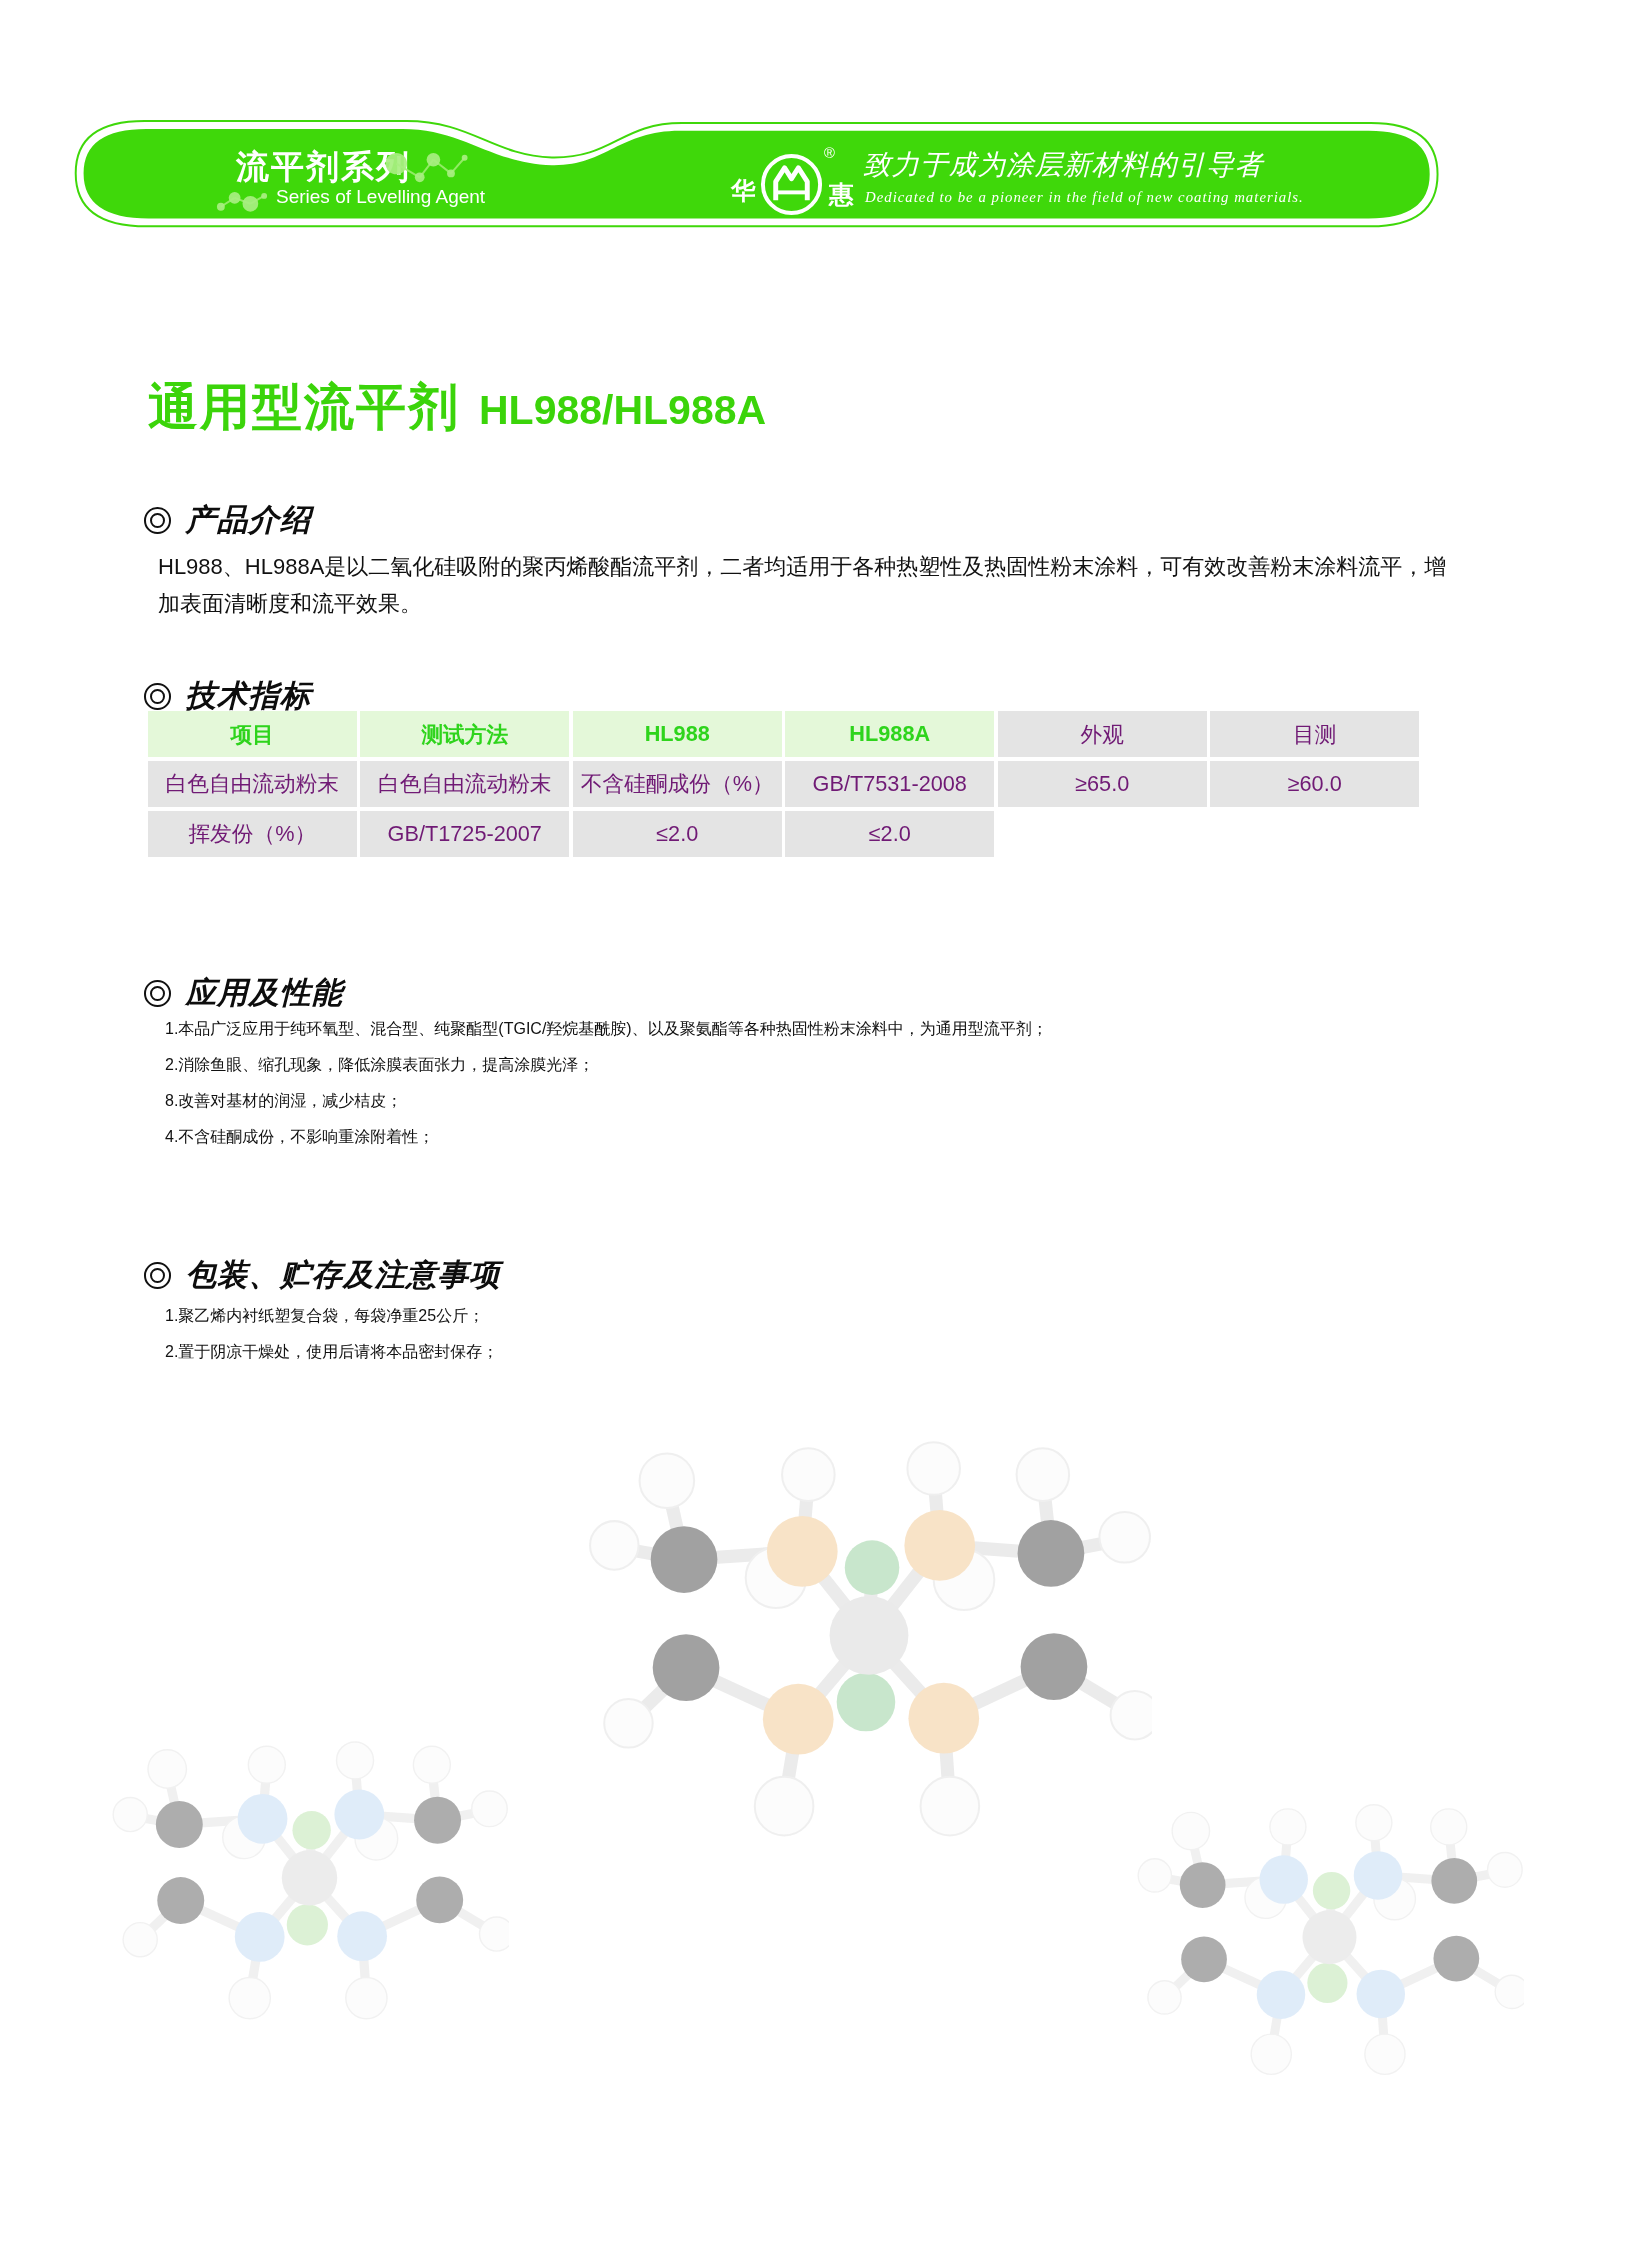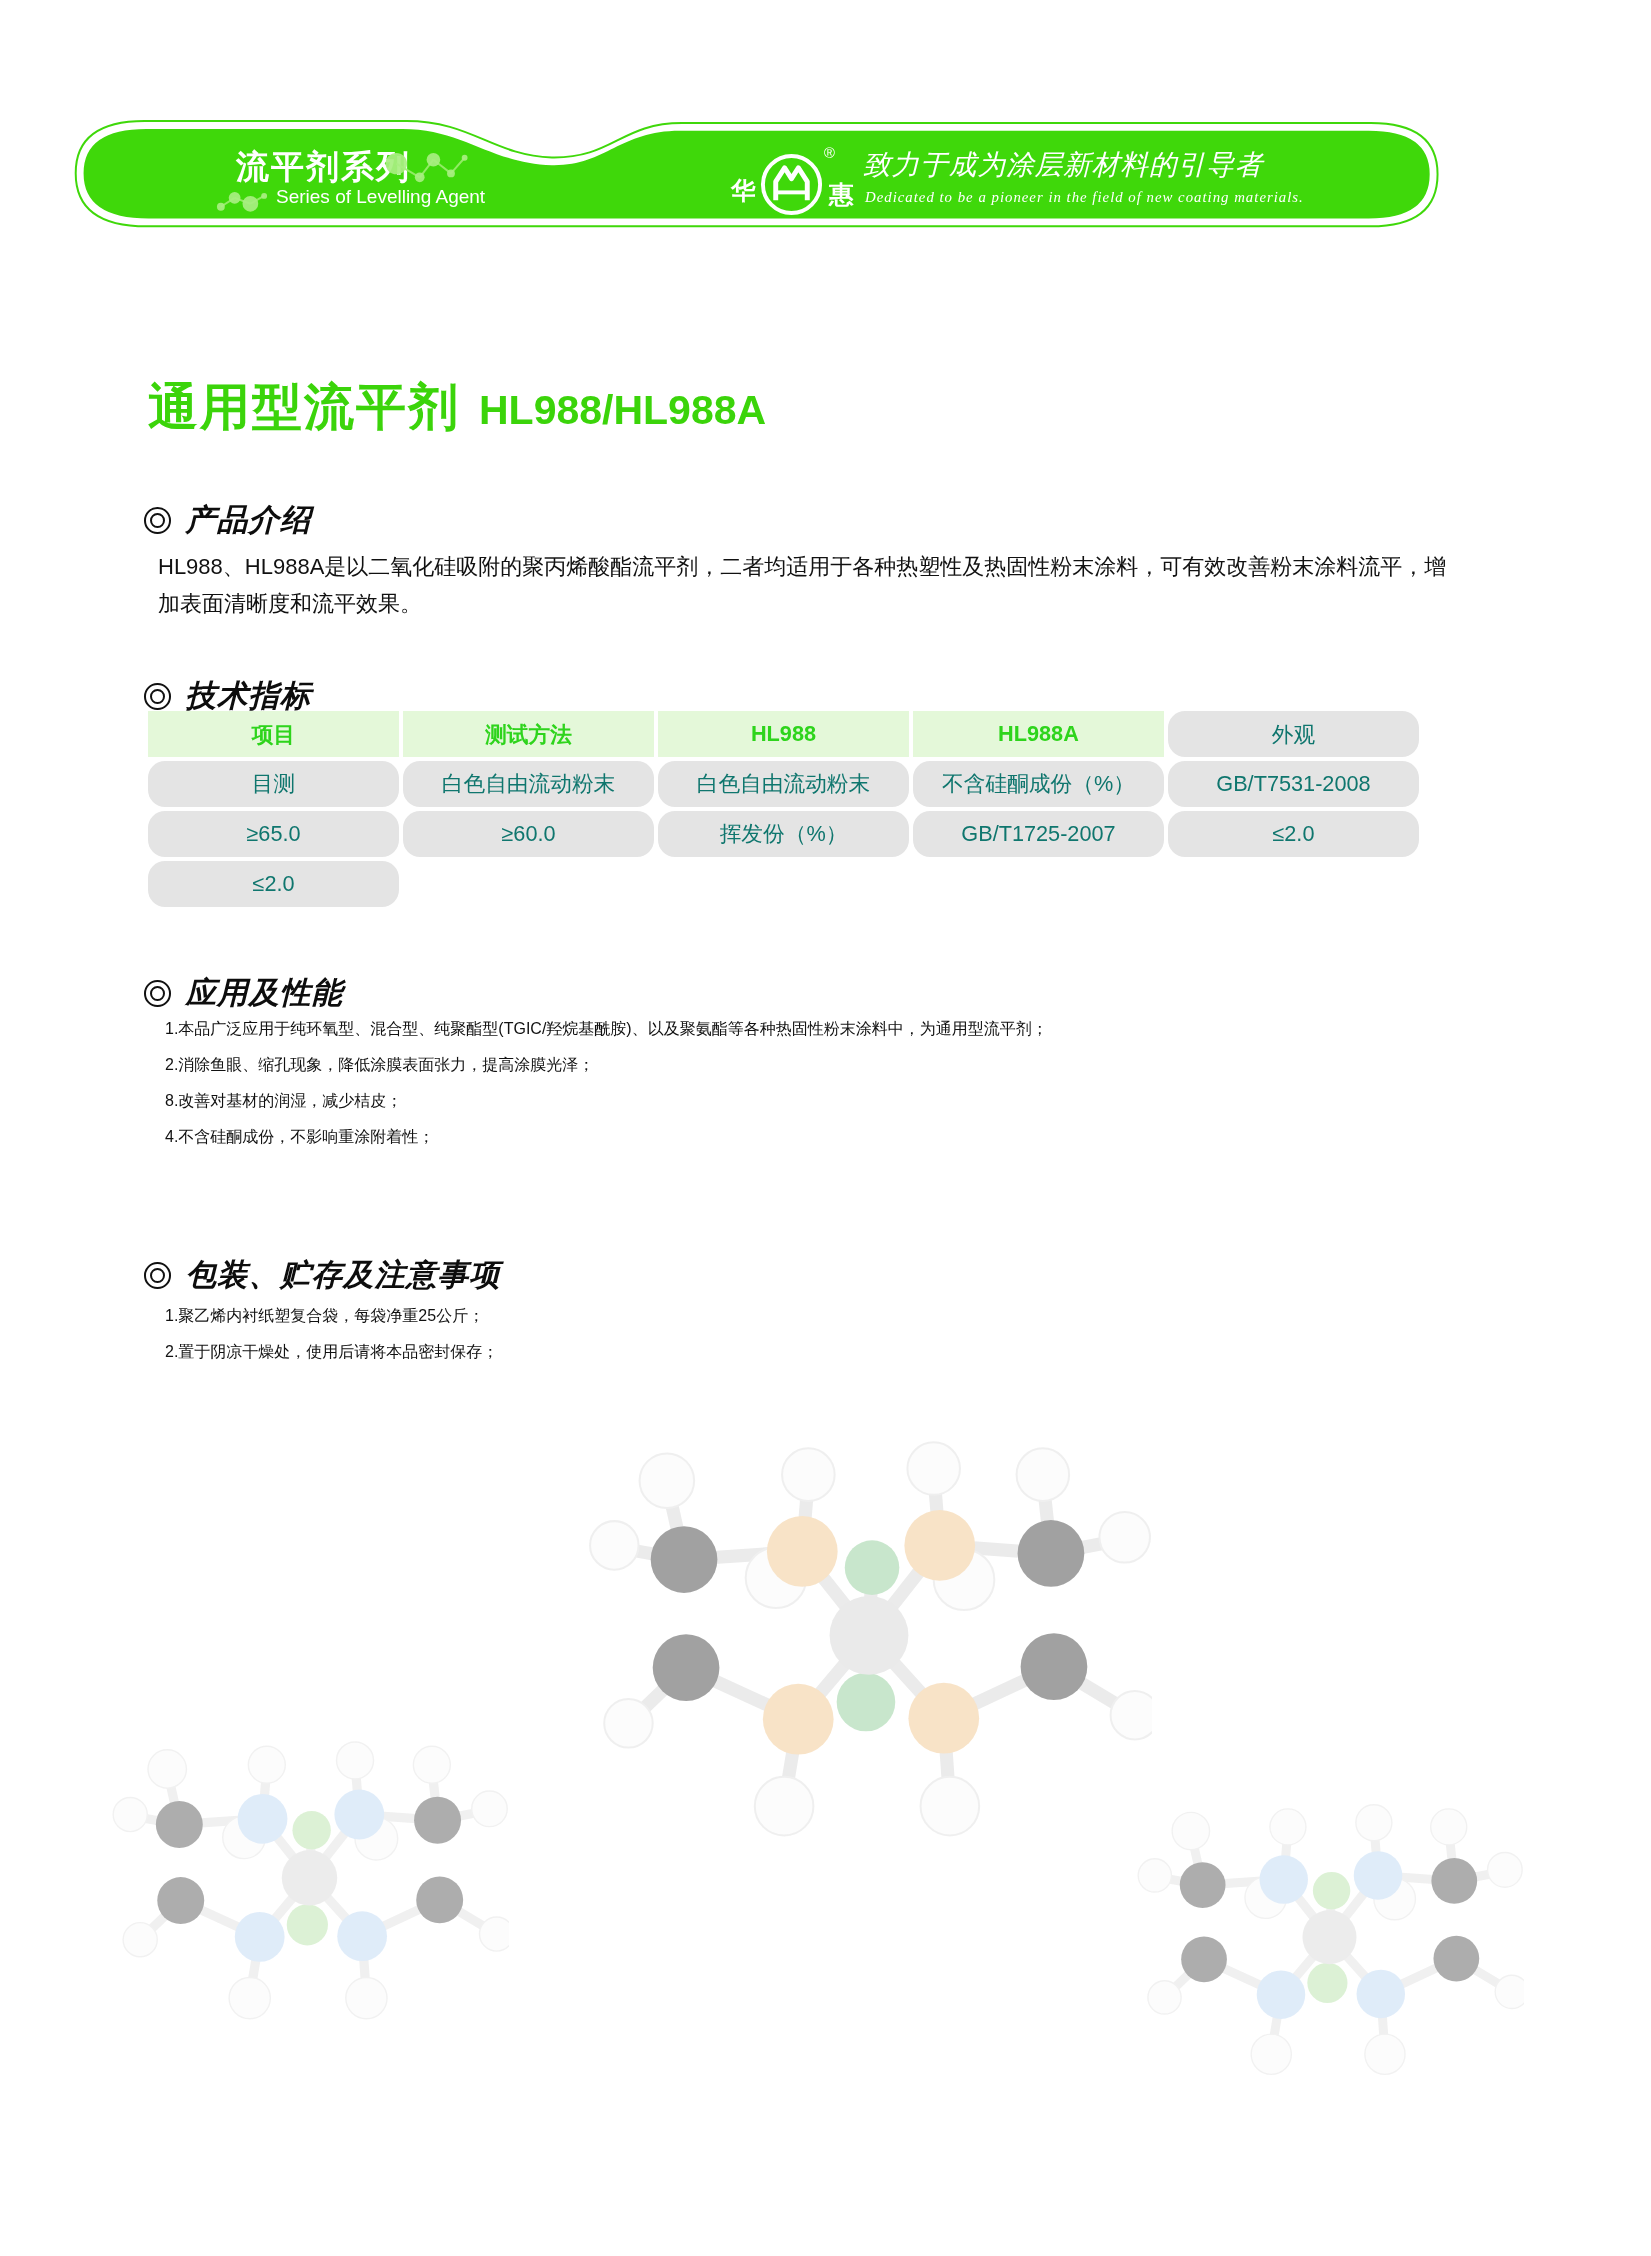--- a/index.html
+++ b/index.html
@@ -30,24 +30,24 @@
   .sec{position:absolute;left:144px;display:flex;align-items:center;gap:14.8px;font-style:italic;}
   .marker{width:22.7px;height:22.7px;border:2px solid #111;border-radius:50%;position:relative;flex:0 0 auto;}
   .marker::after{content:"";position:absolute;left:3.9px;top:3.9px;width:10.8px;height:10.8px;border:2px solid #111;border-radius:50%;}
   .sec .h{font-size:30.5px;font-weight:bold;color:#0d0d0d;letter-spacing:1px;}
   .sec-intro{top:500px;} .sec-specs{top:676px;} .sec-app{top:973px;} .sec-pack{top:1255px;}
 
   .intro-body{position:absolute;left:158px;top:548px;width:1290px;font-size:22px;line-height:37px;color:#111;}
 
   
   .spec-table{position:absolute;left:148px;top:711px;width:1271px;display:grid;
-              grid-template-columns:repeat(5,1fr);gap:3.9px;}
+              grid-template-columns:repeat(6,1fr);gap:3.9px;}
   .spec-table .cell{height:46px;display:flex;align-items:center;justify-content:center;font-size:21.7px;}
   .spec-table .th{background:#e4f8d9;color:#2ed41c;font-weight:bold;}
-  .spec-table .td{background:#e4e4e4;color:#0f766e;border-radius:17px;}
+  .spec-table .td{background:#e4e4e4;color:#701a75;}
 
   
   .list{position:absolute;left:165px;width:1399px;font-size:16px;line-height:36px;color:#111;}
   .list-app{top:1011px;} .list-pack{top:1298px;}
   .list div{white-space:nowrap;}
 
   
   .mol{position:absolute;}
   .mol-center{left:586px;top:1428px;opacity:.55;}
   .mol-left{left:110px;top:1732px;opacity:.48;}

